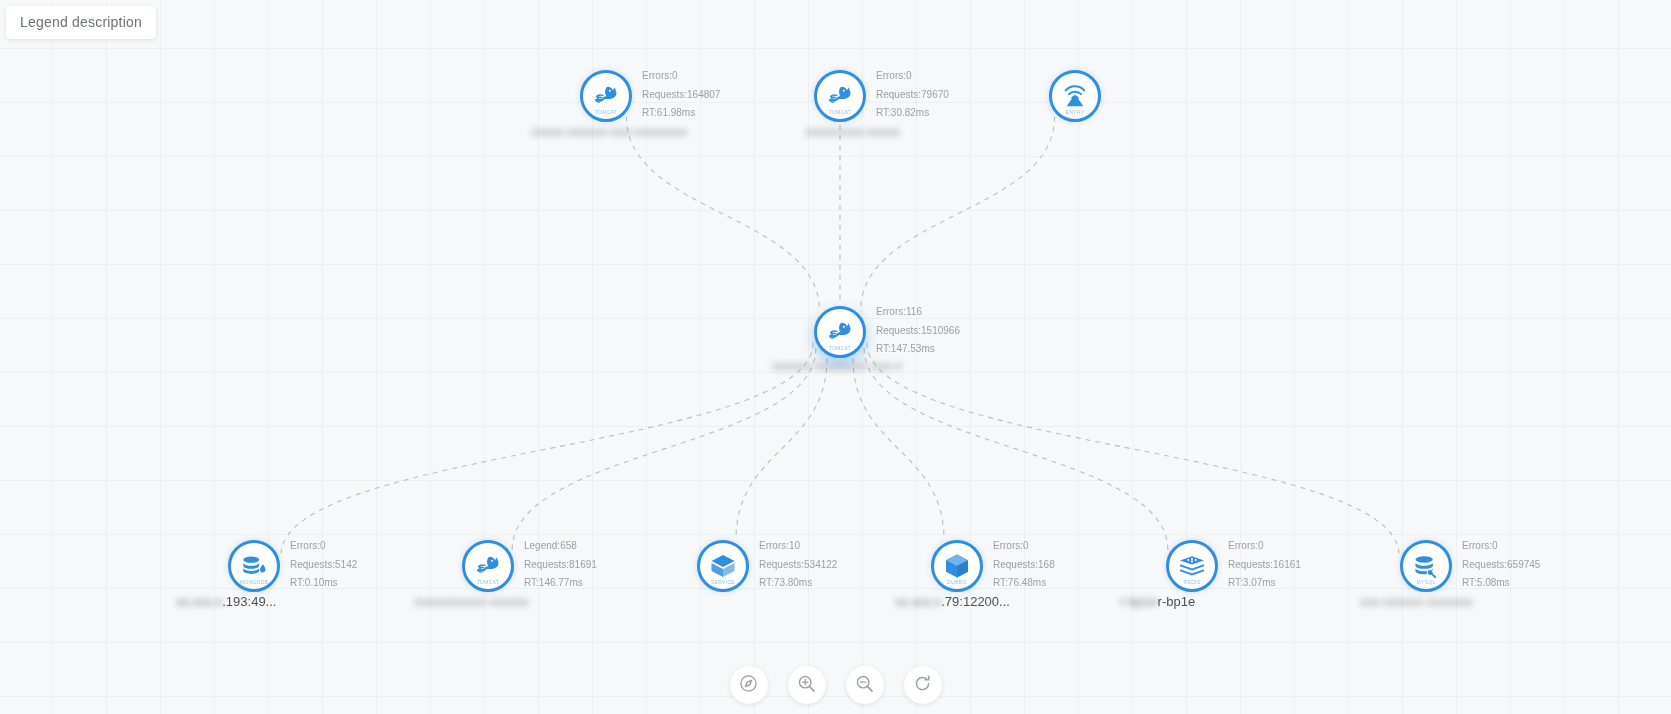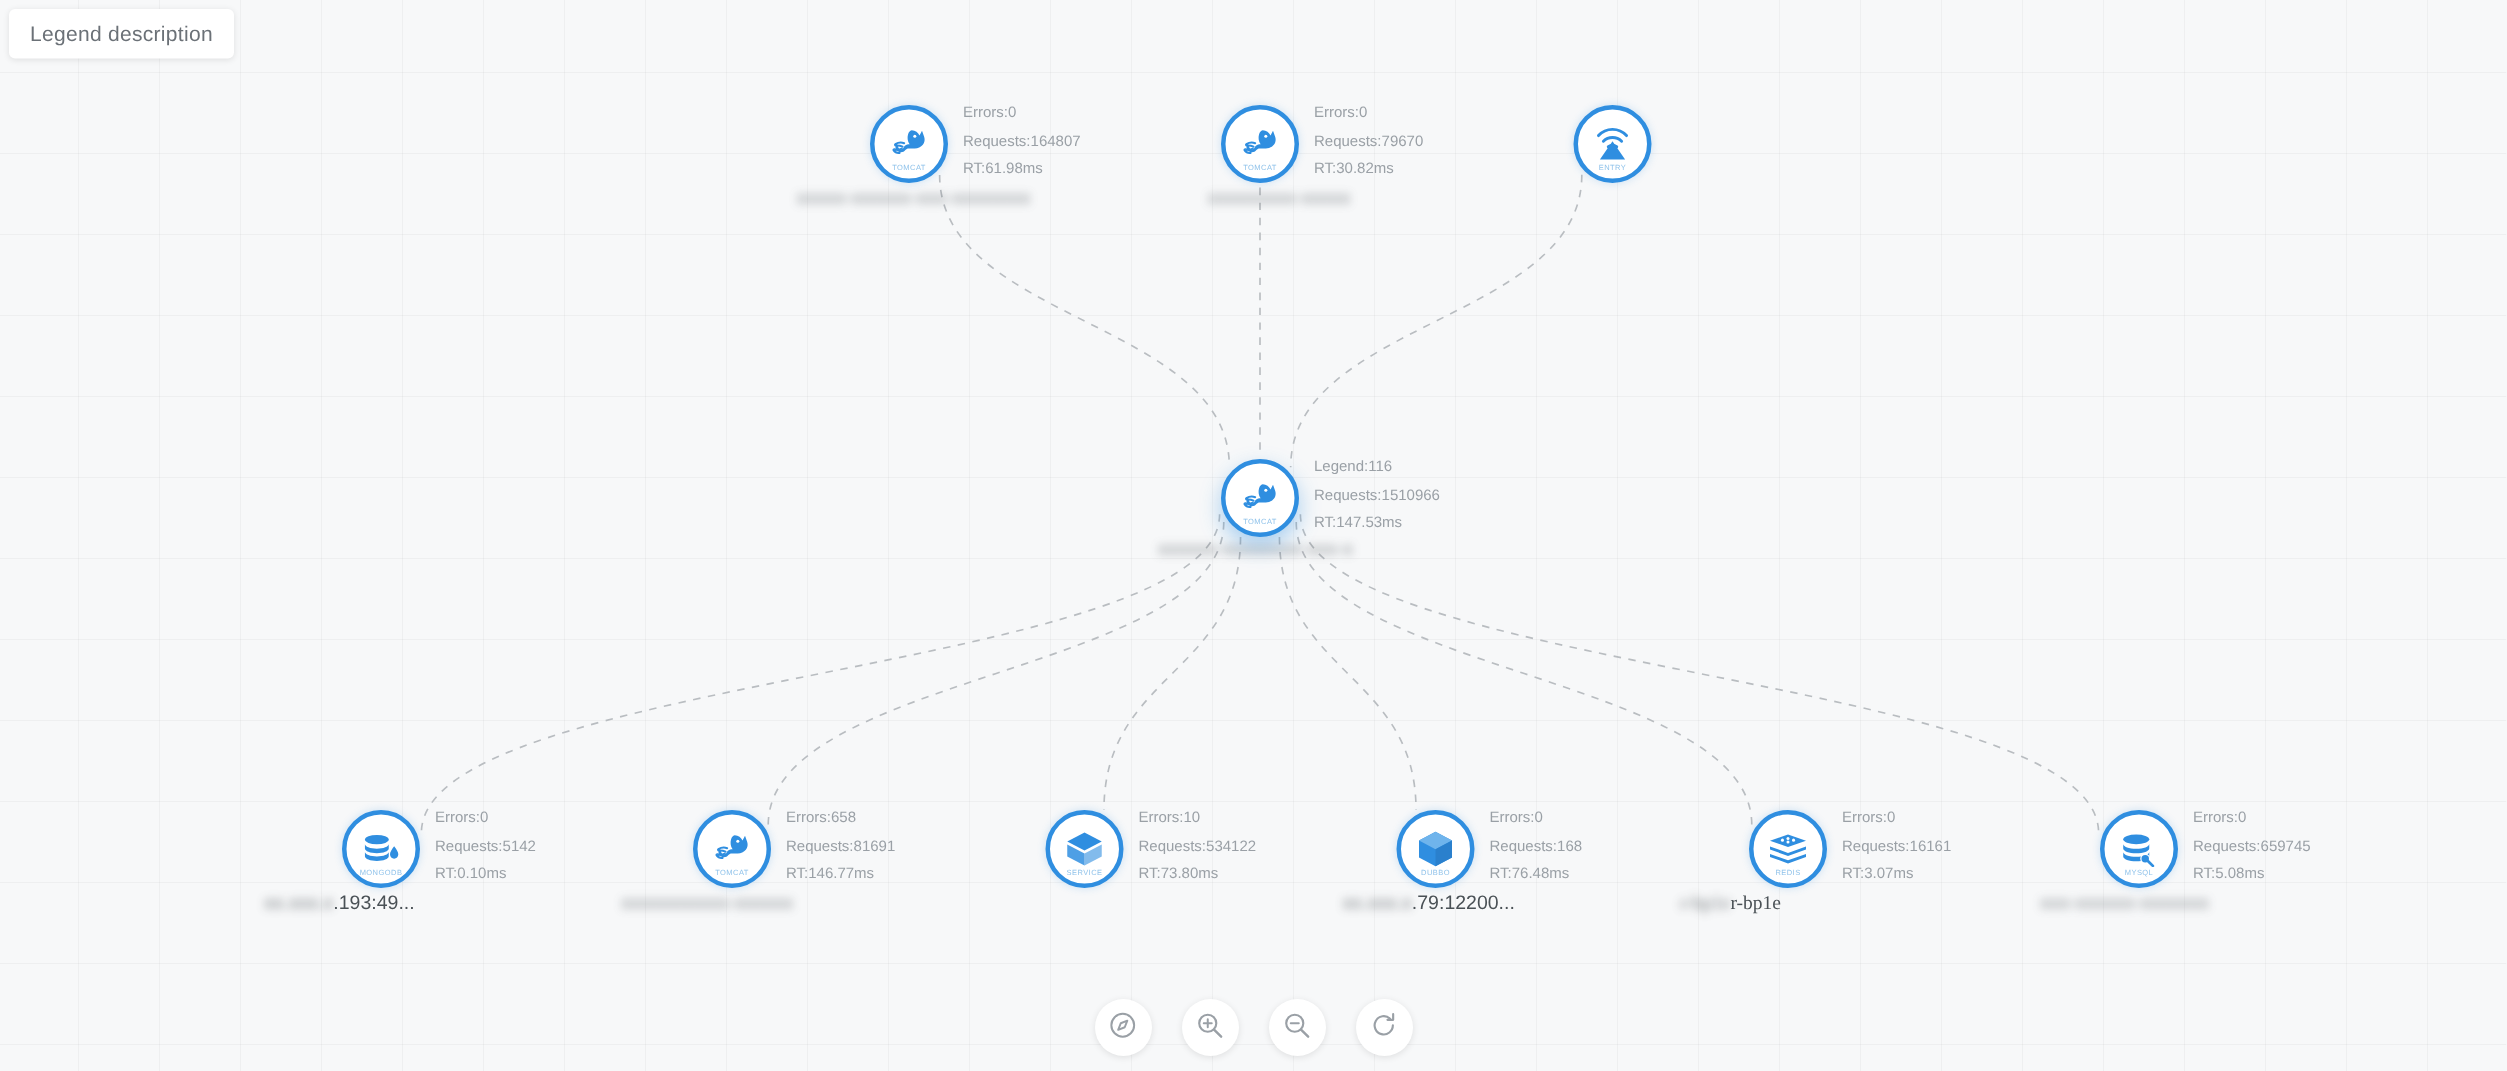--- a/index.html
+++ b/index.html
@@ -172,21 +172,21 @@
       <path d="M18 3 c2.6 0 4.6 1.6 5.6 3.8 l1.8-3.4 1.6 4.6 c.6 1.8 .3 4-1 5.6 -1.4 1.8-3.6 2.6-5.8 2.6 h-4.4 c-1 0-1.8 .5-2.4 1.2 -.8 1-1.9 1.6-3.2 1.6 -2.2 0-4-1.8-4-4 0-.6 .5-1 1-1 .6 0 1 .5 1 1 0 1 .9 1.9 2 1.9 .8 0 1.5-.5 1.8-1.2 .7-1.5 2.2-2.5 3.9-2.5 h.6 c-.9-1.2-1.5-2.7-1.5-4.3 C15 5.6 16.3 3 18 3z" fill="#2f8ee0"></path>
       <circle cx="20.2" cy="7.4" r="1.1" fill="#ffffff"></circle>
       <path d="M12.5 12.4 c-2.4-.9-4.6-.4-6.3 .7 -.5 .3-.3 1 .3 1 1.6-.1 3.4 .1 4.8 .8" fill="none" stroke="#2f8ee0" stroke-width="1.5" stroke-linecap="round"></path>
       <path d="M10.8 16.4 c-1.6 .9-3.6 1.1-5.2 .4 -.5-.2-1 .3-.7 .8 .9 1.3 2.6 2 4.3 1.8" fill="none" stroke="#2f8ee0" stroke-width="1.5" stroke-linecap="round"></path>
     </svg>
           </span>
       <span class="kind">TOMCAT</span>
     </div>
 
     <div class="stats">
-      <div>Legend:116</div>
+      <div>Errors:116</div>
       <div>Requests:1510966</div>
       <div>RT:147.53ms</div>
     </div>
       </div>
       <div class="hostlabel" style="left: 772px; top: 358px;">xxxxxx-xxxxxxxx-xxx-x</div>
       <div class="node" style="left: 228px; top: 540px;">
     <div class="circle ">
       <span>
             <svg width="28" height="24" viewBox="0 0 30 26">
       <ellipse cx="12" cy="6.2" rx="8.6" ry="3.4" fill="#2f8ee0"></ellipse>
@@ -212,21 +212,21 @@
       <path d="M18 3 c2.6 0 4.6 1.6 5.6 3.8 l1.8-3.4 1.6 4.6 c.6 1.8 .3 4-1 5.6 -1.4 1.8-3.6 2.6-5.8 2.6 h-4.4 c-1 0-1.8 .5-2.4 1.2 -.8 1-1.9 1.6-3.2 1.6 -2.2 0-4-1.8-4-4 0-.6 .5-1 1-1 .6 0 1 .5 1 1 0 1 .9 1.9 2 1.9 .8 0 1.5-.5 1.8-1.2 .7-1.5 2.2-2.5 3.9-2.5 h.6 c-.9-1.2-1.5-2.7-1.5-4.3 C15 5.6 16.3 3 18 3z" fill="#2f8ee0"></path>
       <circle cx="20.2" cy="7.4" r="1.1" fill="#ffffff"></circle>
       <path d="M12.5 12.4 c-2.4-.9-4.6-.4-6.3 .7 -.5 .3-.3 1 .3 1 1.6-.1 3.4 .1 4.8 .8" fill="none" stroke="#2f8ee0" stroke-width="1.5" stroke-linecap="round"></path>
       <path d="M10.8 16.4 c-1.6 .9-3.6 1.1-5.2 .4 -.5-.2-1 .3-.7 .8 .9 1.3 2.6 2 4.3 1.8" fill="none" stroke="#2f8ee0" stroke-width="1.5" stroke-linecap="round"></path>
     </svg>
           </span>
       <span class="kind">TOMCAT</span>
     </div>
 
     <div class="stats">
-      <div>Errors:658</div>
+      <div>Legend:658</div>
       <div>Requests:81691</div>
       <div>RT:146.77ms</div>
     </div>
       </div>
       <div class="hostlabel" style="left: 414px; top: 594px;">xxxxxxxxxxx-xxxxxx</div>
       <div class="node" style="left: 697px; top: 540px;">
     <div class="circle ">
       <span>
             <svg width="28" height="26" viewBox="0 0 28 26">
       <path d="M14 2 L25.5 8 L14 14 L2.5 8 Z" fill="#2f8ee0"></path>
@@ -278,21 +278,21 @@
           </span>
       <span class="kind">REDIS</span>
     </div>
 
     <div class="stats">
       <div>Errors:0</div>
       <div>Requests:16161</div>
       <div>RT:3.07ms</div>
     </div>
       </div>
-      <div class="halfmask" style="left: 1120px; top: 594px; position: absolute; font-family: Liberation Serif, serif;"><span class="blurpart">r-bp1e</span><span class="vis">r-bp1e</span></div>
+      <div class="halfmask" style="left: 1120px; top: 594px; position: absolute;"><span class="blurpart">r-bp1e</span><span class="vis">r-bp1e</span></div>
       <div class="node" style="left: 1400px; top: 540px;">
     <div class="circle ">
       <span>
             <svg width="28" height="24" viewBox="0 0 30 26">
       <ellipse cx="13" cy="6" rx="9.4" ry="3.5" fill="#2f8ee0"></ellipse>
       <path d="M3.6 9.3 v3.3 c0 1.9 4.2 3.5 9.4 3.5 s9.4-1.6 9.4-3.5 V9.3 c0 1.9-4.2 3.5-9.4 3.5 S3.6 11.2 3.6 9.3z" fill="#2f8ee0"></path>
       <path d="M3.6 15.1 v3.3 c0 1.9 4.2 3.5 9.4 3.5 s9.4-1.6 9.4-3.5 v-3.3 c0 1.9-4.2 3.5-9.4 3.5 S3.6 17 3.6 15.1z" fill="#2f8ee0"></path>
       <path d="M19.5 16.5 a3.6 3.6 0 1 1 0 7.2 a3.6 3.6 0 1 1 0-7.2z" fill="#ffffff"></path>
       <path d="M19.5 17.4 a2.7 2.7 0 1 1 0 5.4 a2.7 2.7 0 1 1 0-5.4z" fill="#2f8ee0"></path>
       <path d="M21.6 21.8 L25 25.2" stroke="#2f8ee0" stroke-width="2" stroke-linecap="round"></path>

